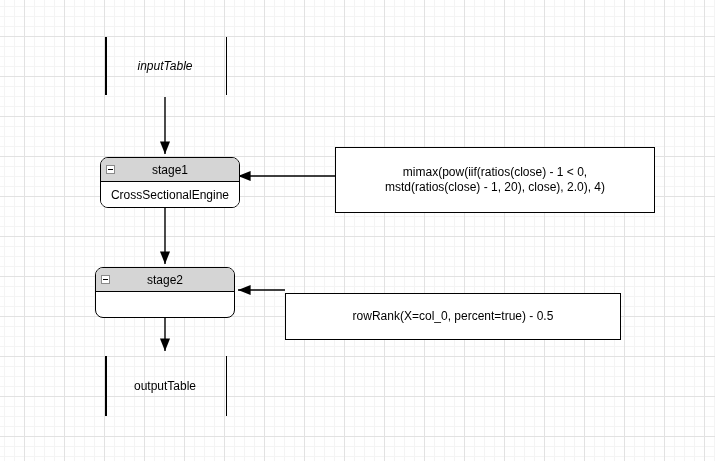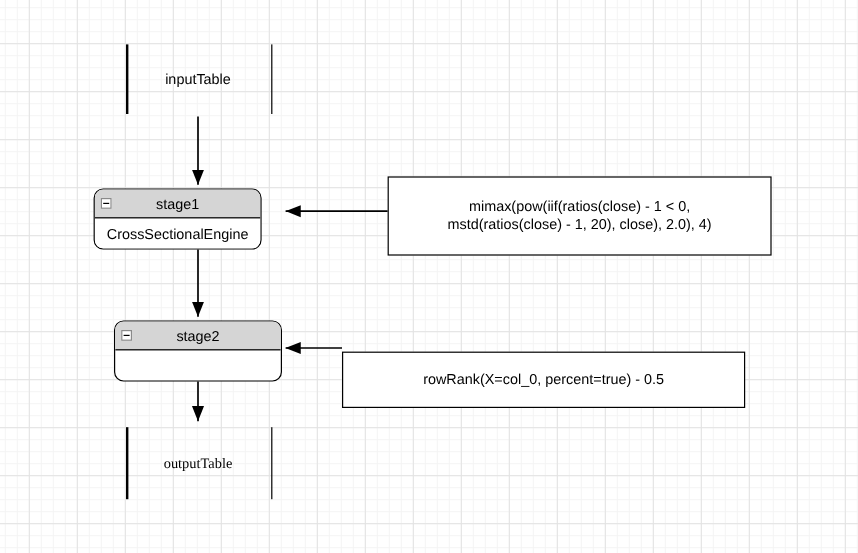--- a/index.html
+++ b/index.html
@@ -94,25 +94,25 @@
     border: 1px solid #000000;
     background: #ffffff;
     display: flex;
     flex-direction: column;
     align-items: center;
     justify-content: center;
     text-align: center;
     line-height: 15px;
   }
   
-  #input-table  { left: 95px;  top: 37px;  width: 140px; height: 58px; }
-  #stage1       { left: 78px;  top: 157px; }
+  #input-table  { left: 95px;  top: 37px;  width: 140px; height: 58px; font-style: italic; }
+  #stage1       { left: 100px;  top: 157px; }
   #stage2       { left: 95px;  top: 267px; text-align: right; }
-  #output-table { left: 95px;  top: 356px; width: 140px; height: 60px; font-family: Liberation Serif, serif; }
-  #formula1     { left: 323px; top: 147px; width: 320px; height: 66px; }
+  #output-table { left: 95px;  top: 356px; width: 140px; height: 60px; }
+  #formula1     { left: 335px; top: 147px; width: 320px; height: 66px; }
   #formula2     { left: 285px; top: 266px; width: 336px; height: 47px; margin-top: 27px; }
 </style>
 </head>
 <body>
 
 <div class="canvas">
 
   <svg class="edges" width="715" height="461" viewBox="0 0 715 461" xmlns="http://www.w3.org/2000/svg">
     <defs>
       <marker id="arrow" viewBox="0 0 10 10" refX="10" refY="5" markerWidth="9" markerHeight="9" orient="auto">

